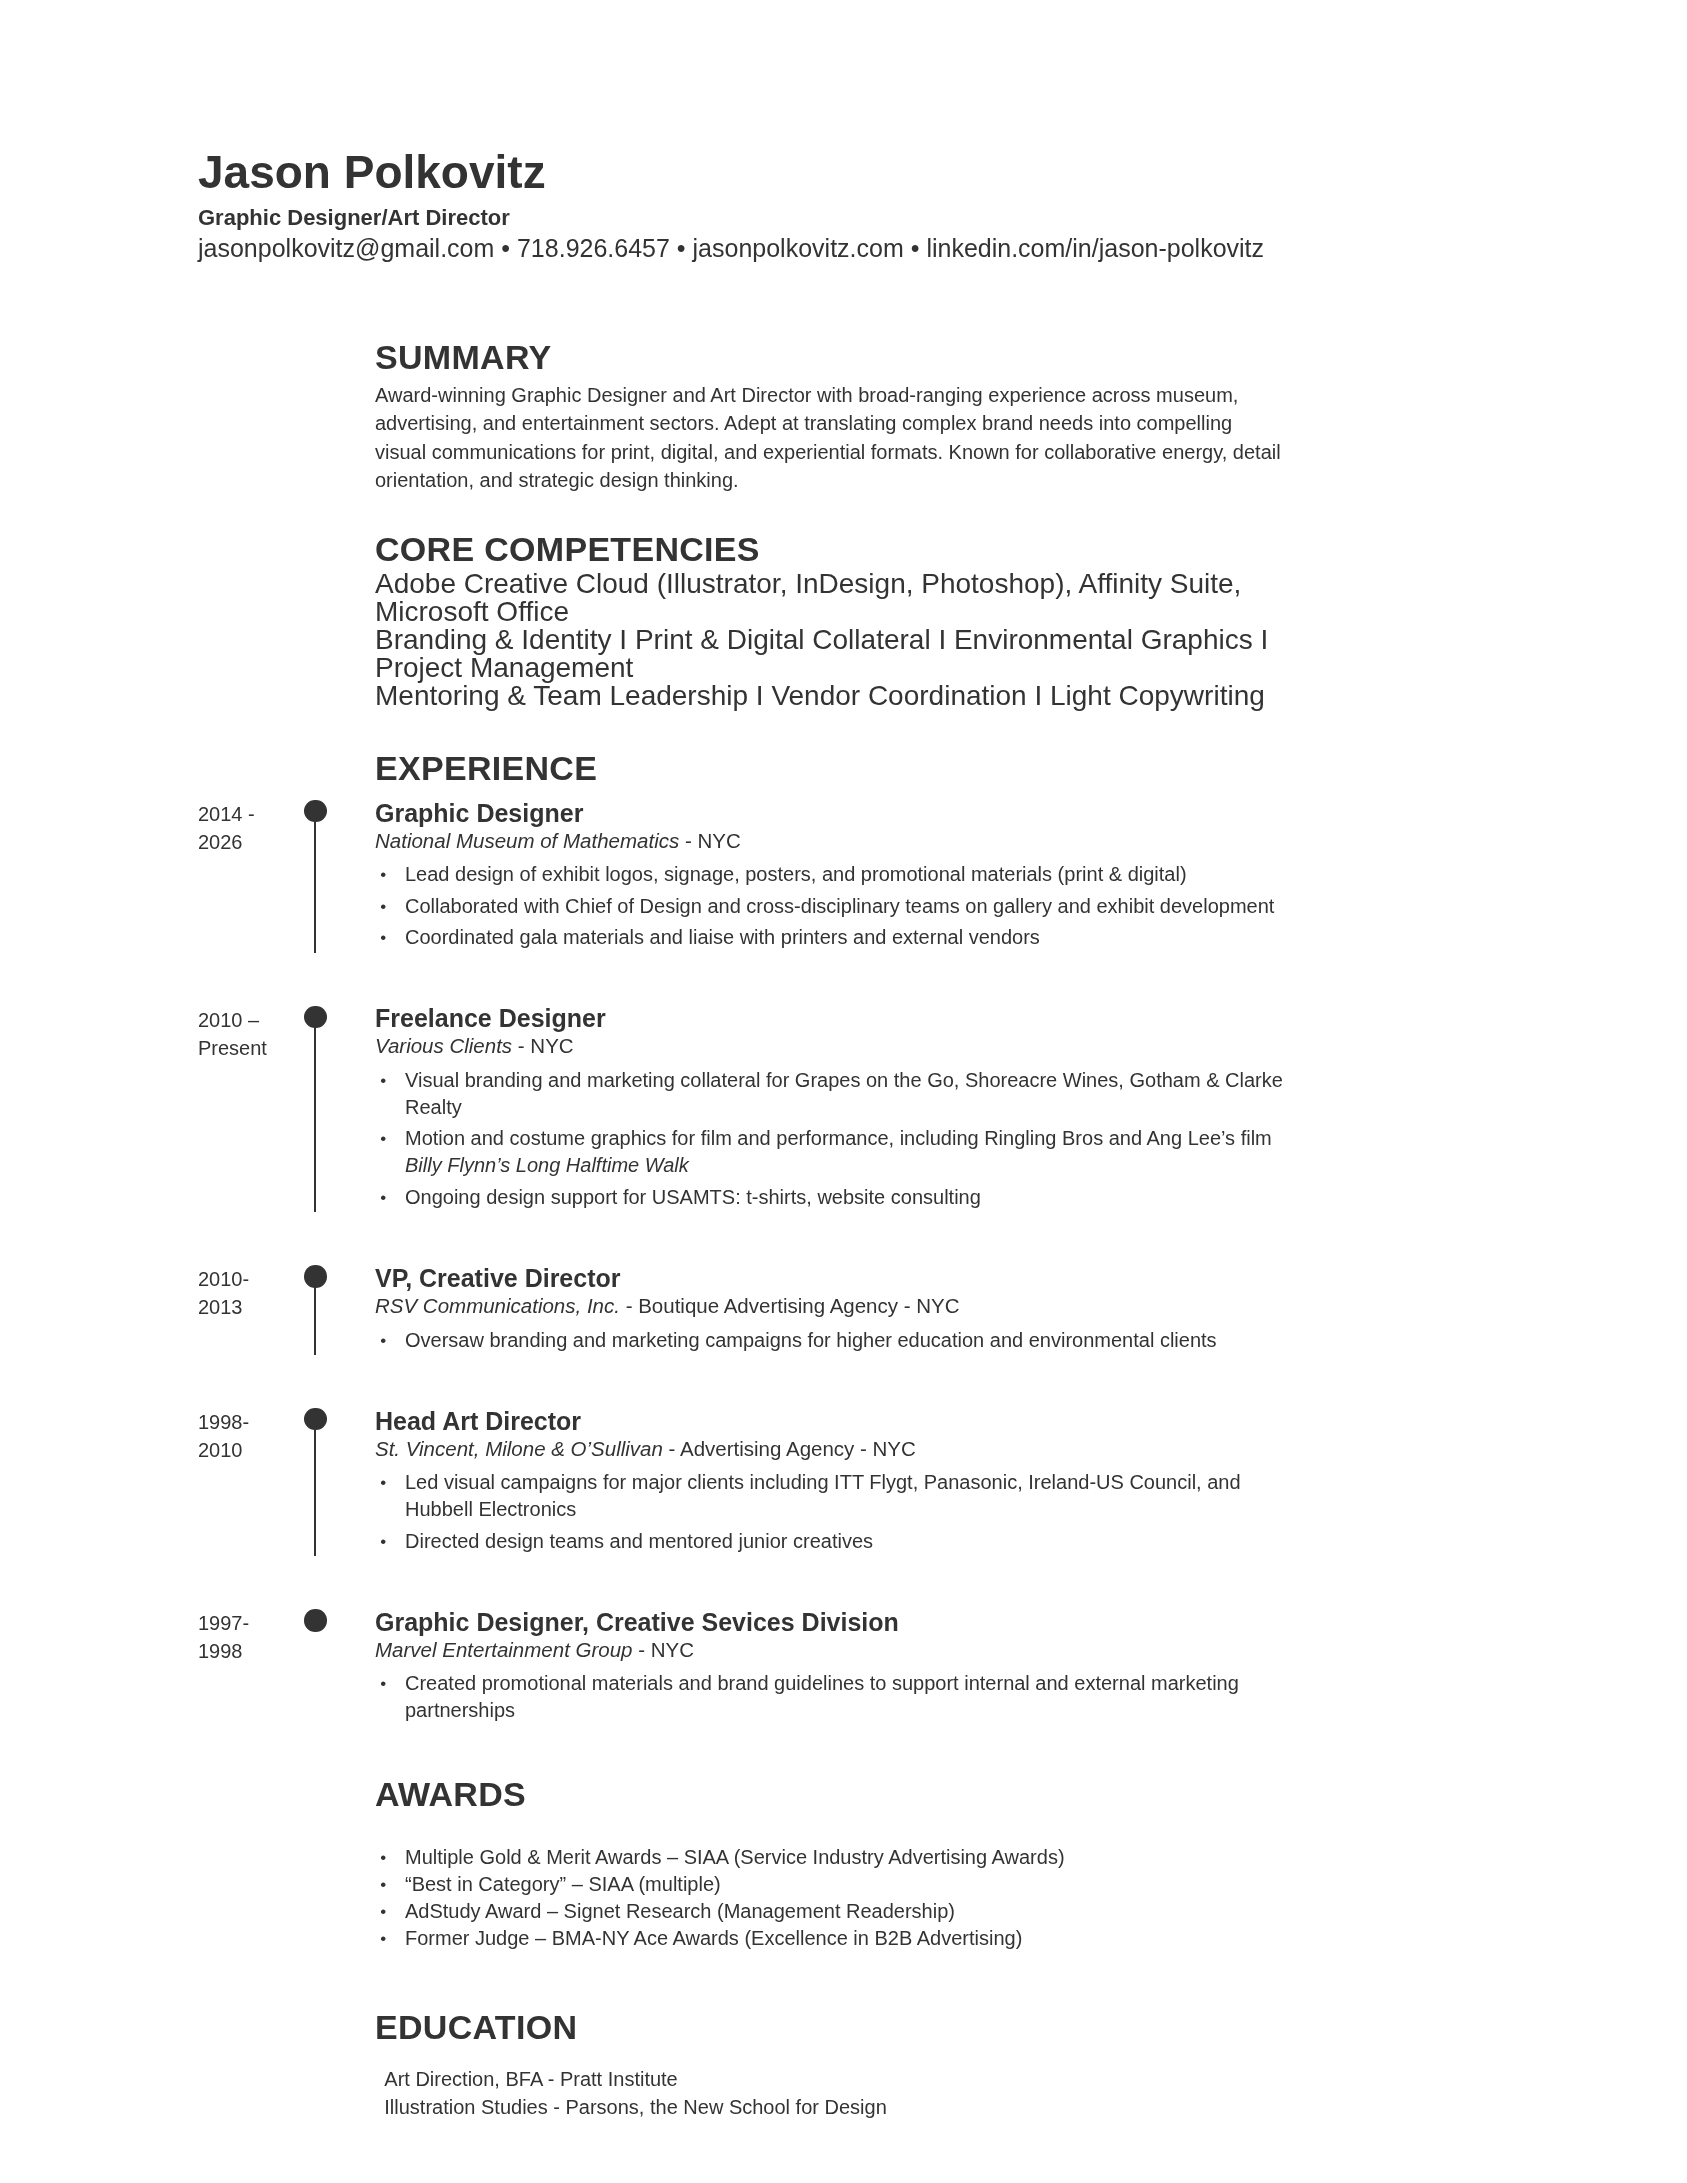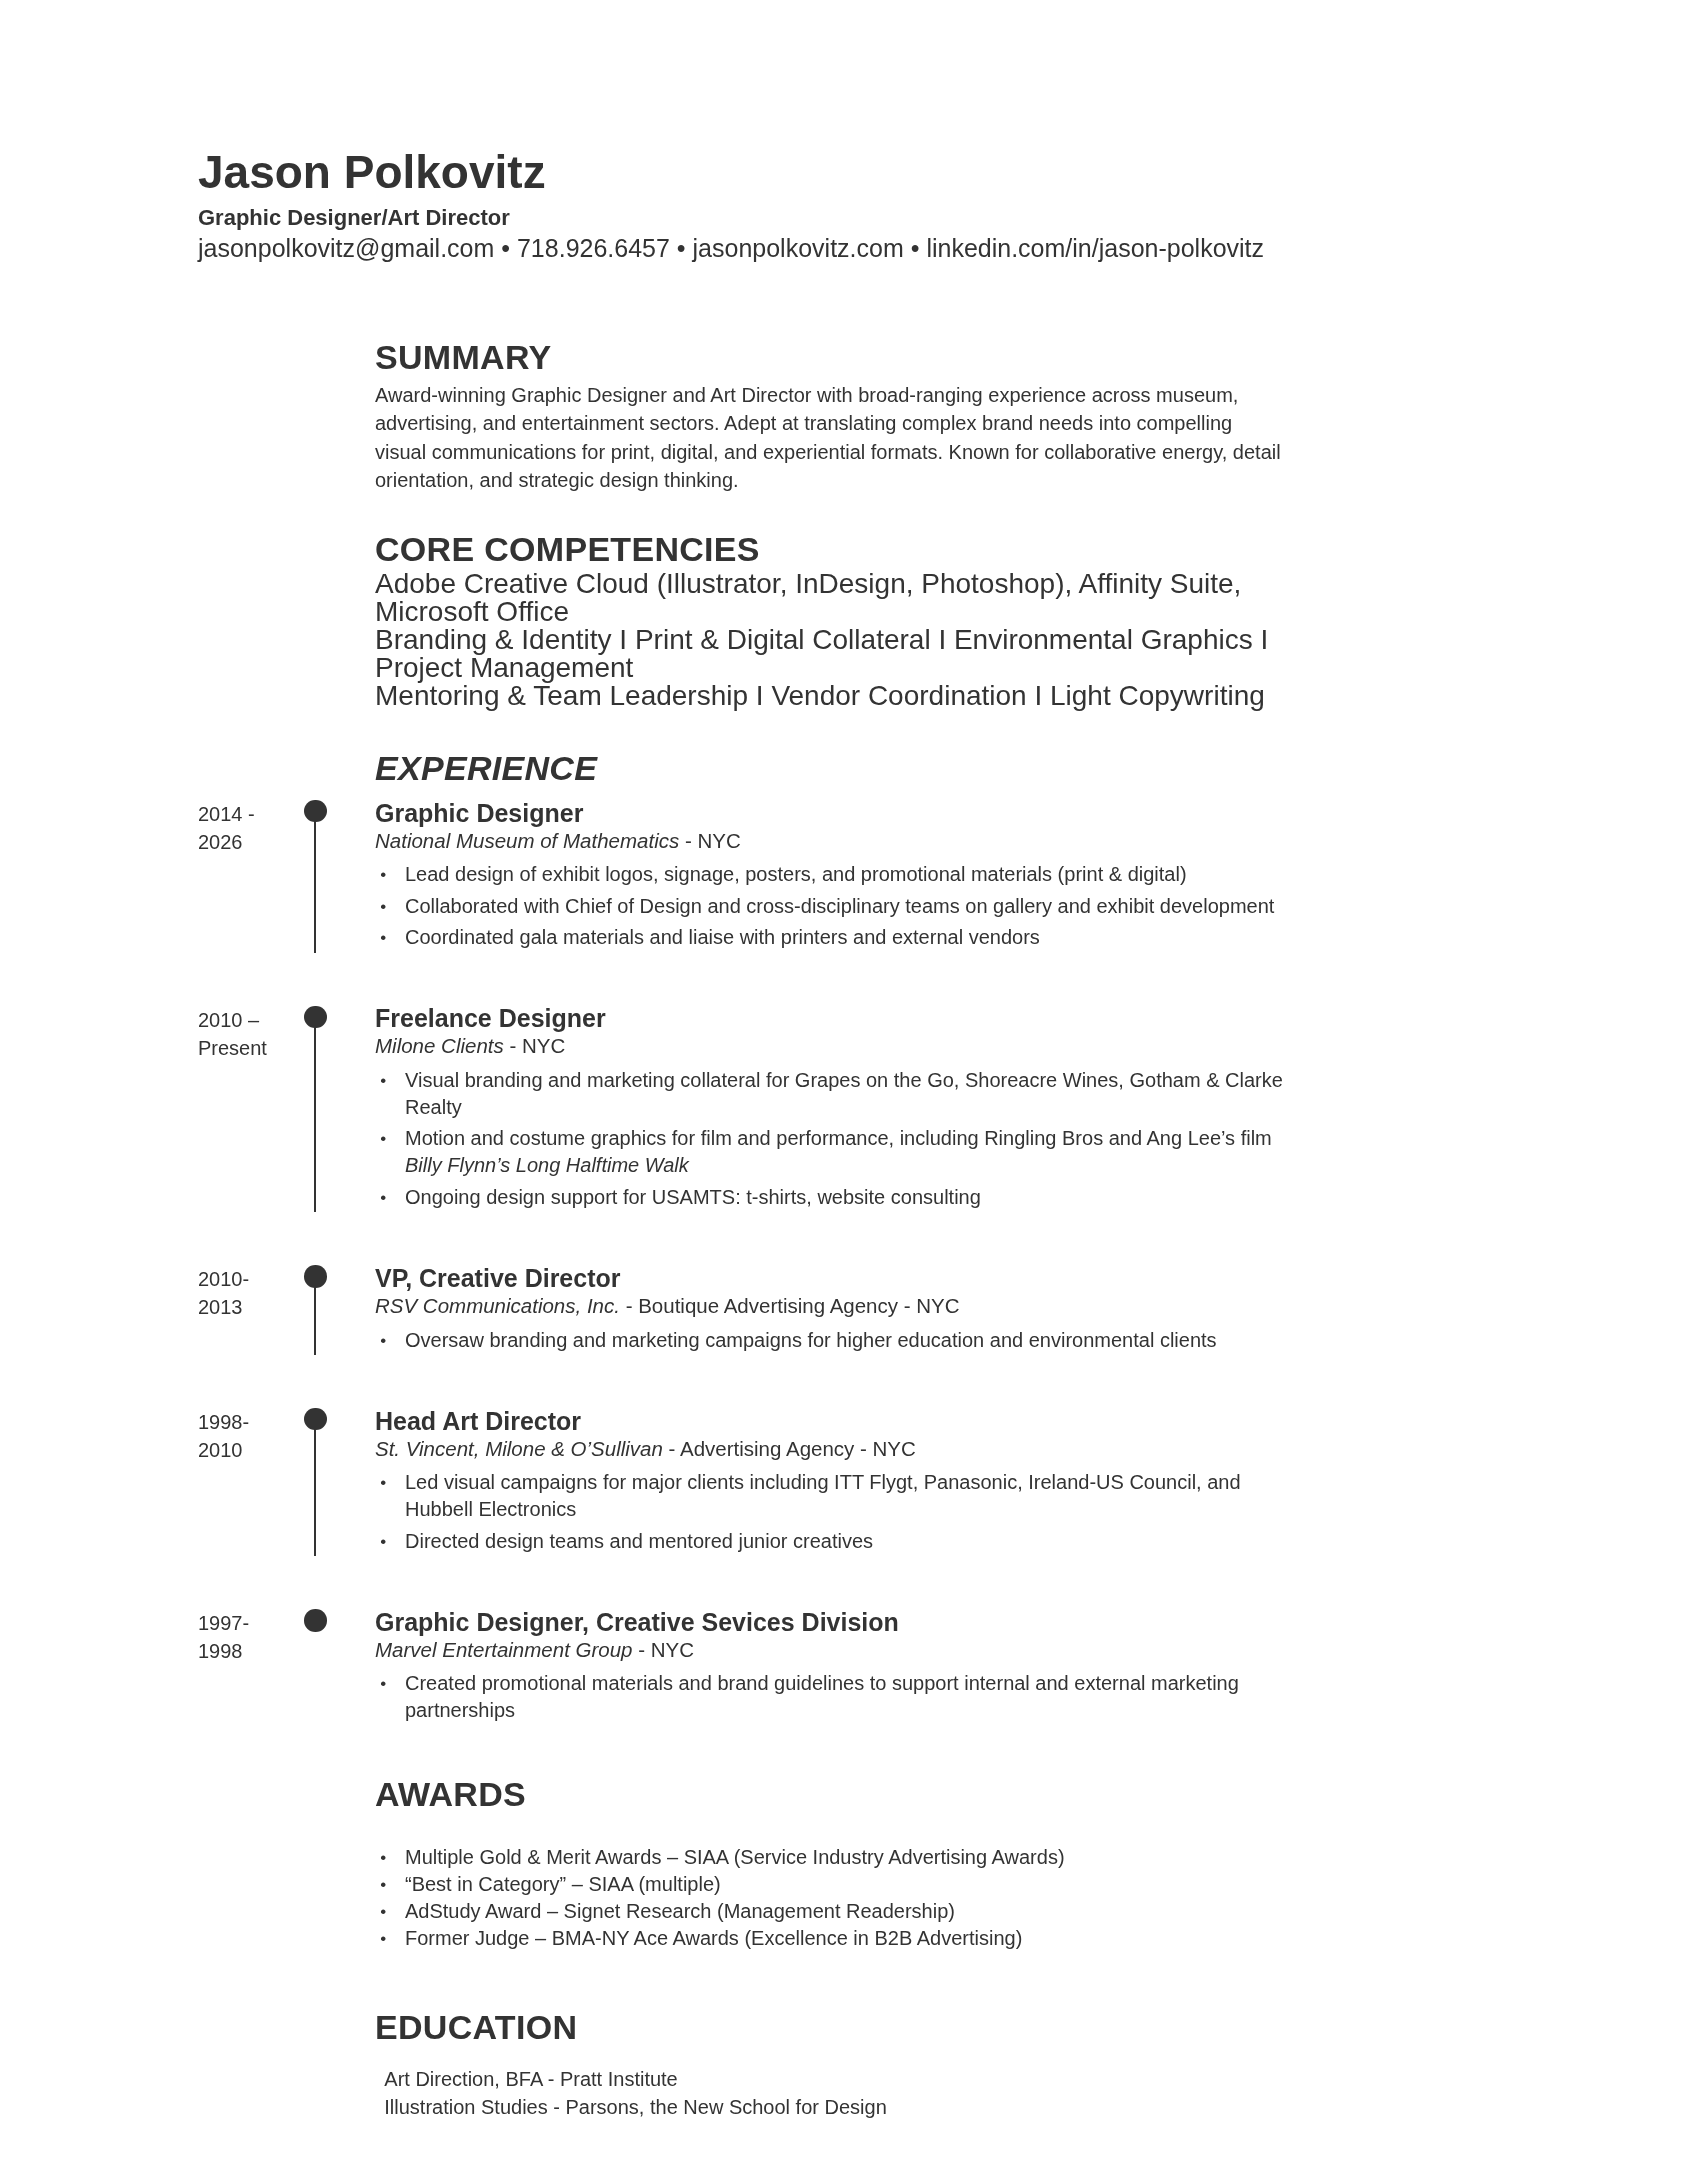--- a/index.html
+++ b/index.html
@@ -56,21 +56,21 @@
   }
   .sec-core { margin-top: 38px; margin-left: 177px; }
   .core-lines { margin-top: 4px; }
   .core-lines > div {
     font-size: 28px;
     line-height: 28px;
   }
 
   
   .sec-exp { margin-top: 41px; }
-  .sec-exp h2.sec-heading { margin-left: 177px; margin-bottom: 13.2px; font-style: italic; }
+  .sec-exp h2.sec-heading { margin-left: 177px; margin-bottom: 13.2px; }
   .entry {
     display: grid;
     grid-template-columns: 106px 71px 1fr;
     padding-bottom: 53px;
   }
   .dates {
     font-size: 20px;
     line-height: 28px;
     padding-top: 1.3px;
   }
@@ -190,21 +190,21 @@
           <div class="dates">
             <div>2010 –</div>
             <div>Present</div>
           </div>
           <div class="tl">
             <span class="dot"></span>
             <span class="tl-line"></span>
           </div>
           <div class="content">
             <div class="etitle">Freelance Designer</div>
-            <div class="company"><i>Milone Clients</i><span> - NYC</span></div>
+            <div class="company"><i>Various Clients</i><span> - NYC</span></div>
             <ul class="bullets">
               <li><span>Visual branding and marketing collateral for Grapes on the Go, Shoreacre Wines, Gotham &amp; Clarke Realty</span></li>
               <li><span>Motion and costume graphics for film and performance, including Ringling Bros and Ang Lee’s film </span><i>Billy Flynn’s Long Halftime Walk</i></li>
               <li><span>Ongoing design support for USAMTS: t-shirts, website consulting</span></li>
             </ul>
           </div>
         </div>
         <div class="entry">
           <div class="dates">
             <div>2010-</div>

